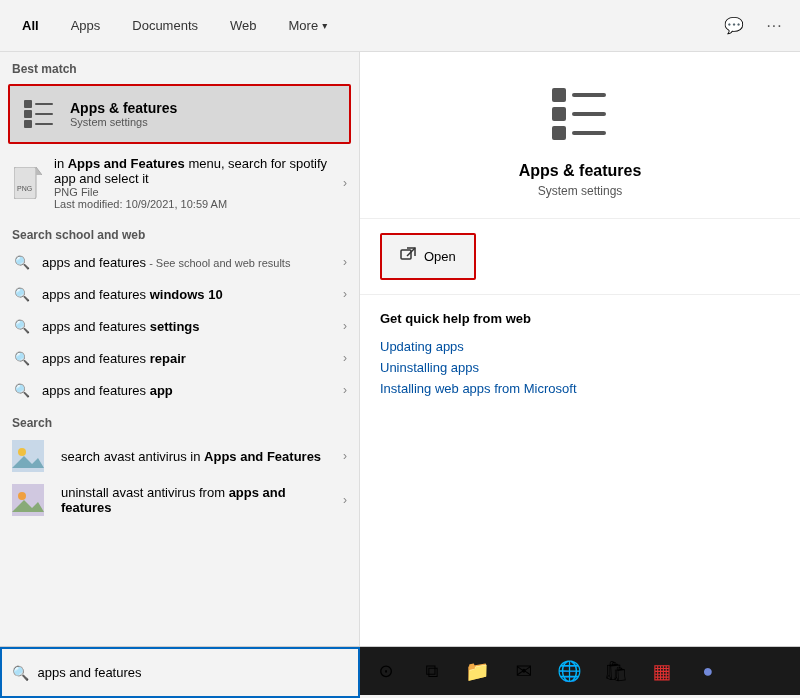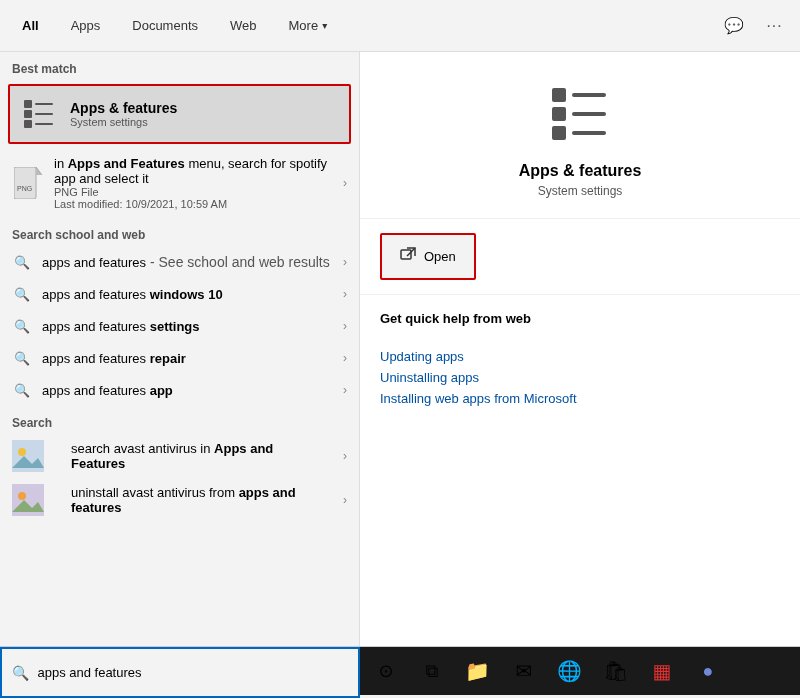--- a/index.html
+++ b/index.html
@@ -72,30 +72,30 @@
     }
 
     
     .web-result-item {
       display: flex; align-items: center; gap: 10px;
       padding: 6px 12px; cursor: pointer;
     }
     .web-result-icon { width: 20px; height: 20px; flex-shrink: 0; display: flex; align-items: center; justify-content: center; color: #555; font-size: 13px; }
     .web-result-text { flex: 1; font-size: 13px; color: #000; }
     .web-result-text b { font-weight: 700; }
-    .web-result-text span.hint { font-size: 14px; color: #555; }
+    .web-result-text span.hint { font-size: 11px; color: #555; }
     .web-result-arrow { color: #888; font-size: 12px; }
 
     
     .photos-label {
       font-size: 12px; font-weight: 600; color: #555;
       padding: 10px 12px 4px 12px;
     }
     .photo-result-item {
-      display: flex; align-items: center; gap: 27px;
+      display: flex; align-items: center; gap: 17px;
       padding: 6px 12px; cursor: pointer;
     }
     .photo-icon { width: 32px; height: 32px; flex-shrink: 0; background: #ccc; display: flex; align-items: center; justify-content: center; font-size: 11px; }
     .search-input-icon { font-size: 14px; color: #555; }
     .search-input {
       flex: 1; border: none; background: transparent; font-size: 13px;
       outline: none; color: #000;
     }
 
     
@@ -120,21 +120,21 @@
       display: inline-flex; align-items: center; gap: 8px;
       padding: 12px 18px; border: 1px solid #999; border-radius: 2px;
       background: #f3f3f3; font-size: 13px; cursor: pointer;
       border: 2px solid #c00;
     }
 
     
     .quick-help {
       padding: 16px 20px;
     }
-    .quick-help-title { font-size: 13px; font-weight: 700; color: #000; margin-bottom: 20px; }
+    .quick-help-title { font-size: 13px; font-weight: 700; color: #000; margin-bottom: 10px; }
     .quick-help-link {
       display: block; font-size: 13px; color: #0050a0; padding: 3px 0; cursor: pointer;
     }
 
     
     .taskbar {
       height: 48px; background: #1a1a1a; display: flex; align-items: center;
       padding: 0 4px; gap: 2px;
     }
     .taskbar-btn {

